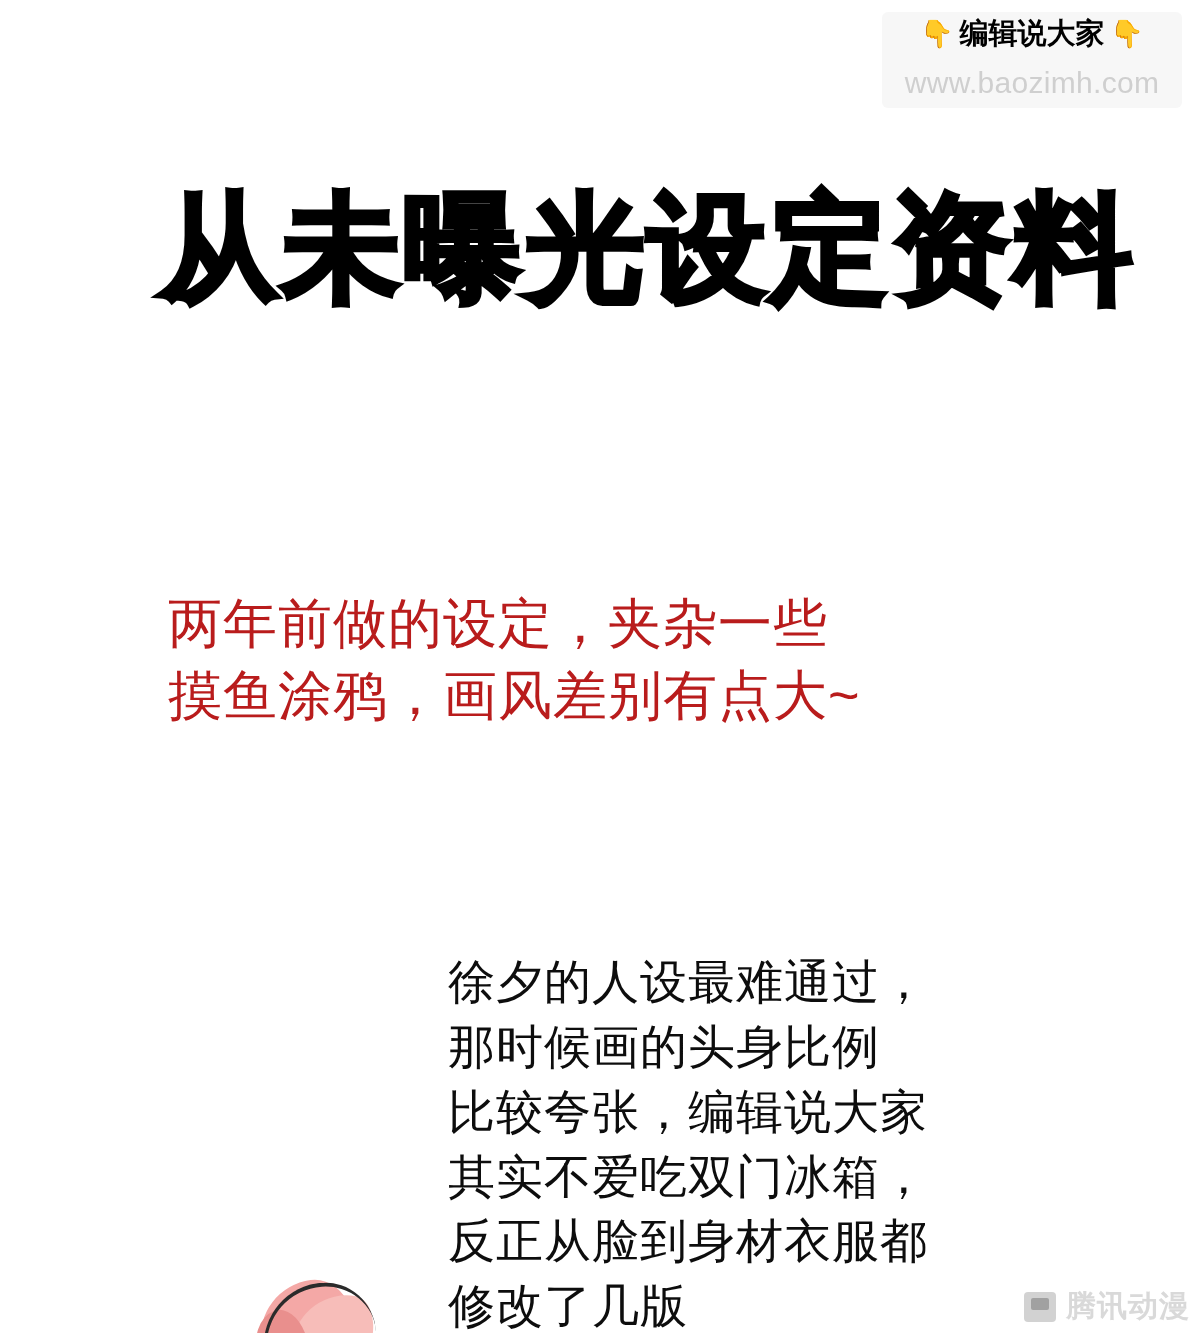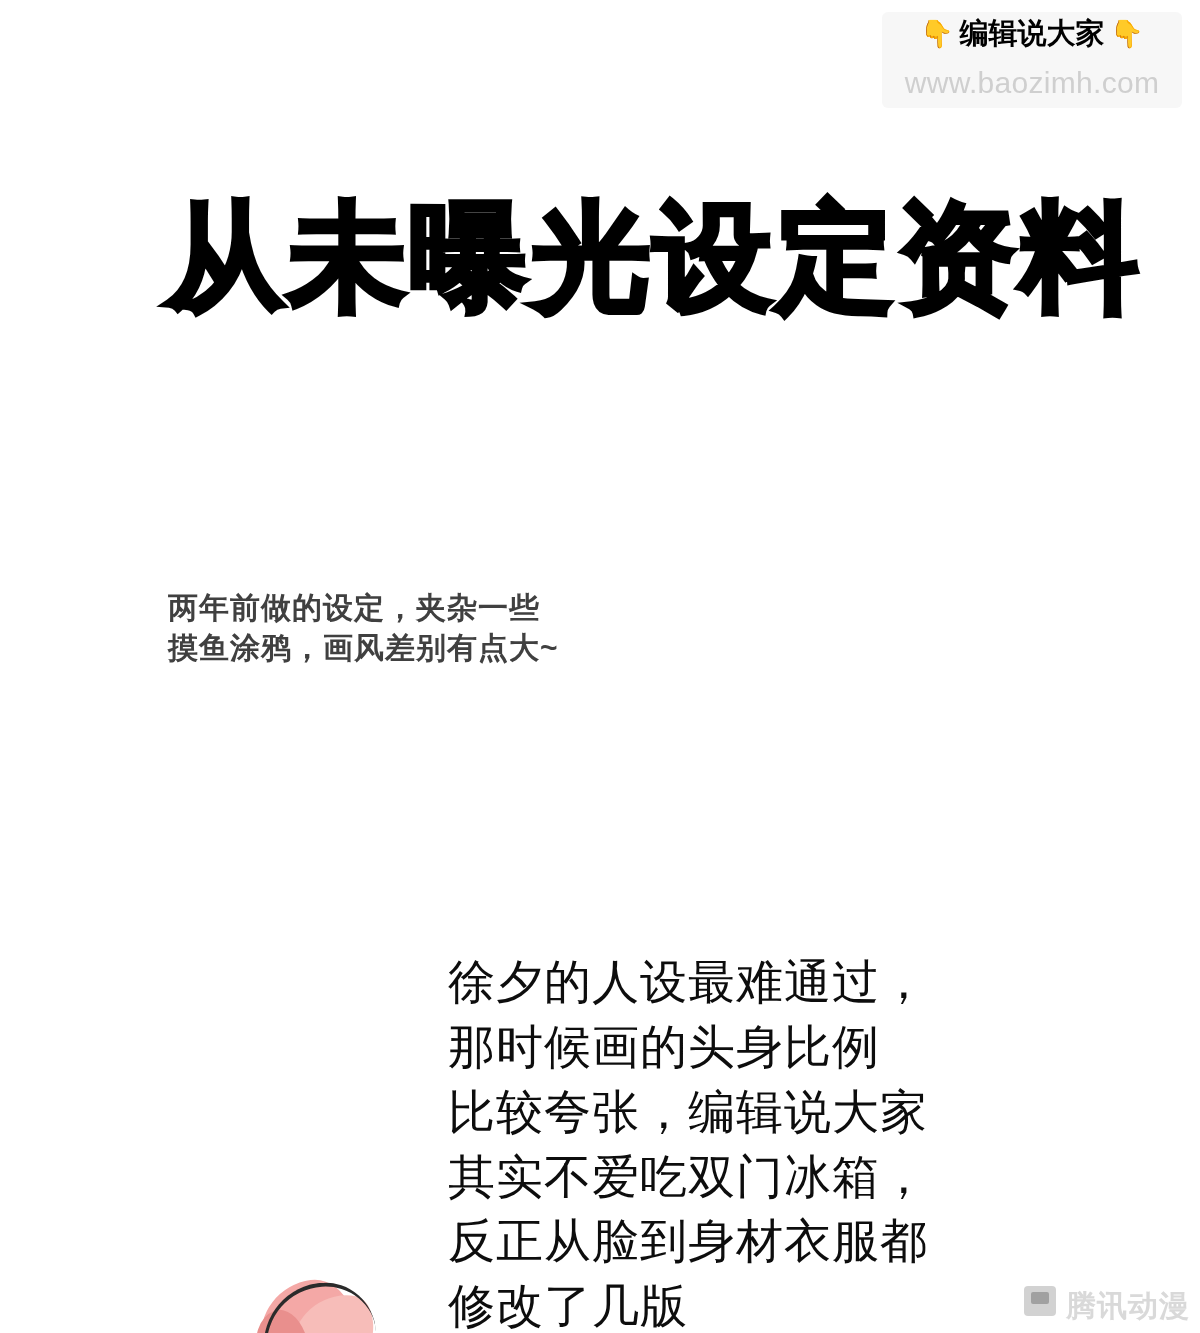--- a/index.html
+++ b/index.html
@@ -54,43 +54,43 @@
     font-weight: normal;
     letter-spacing: 0.3px;
     line-height: 1.15;
     white-space: nowrap;
     margin-top: 16px;
   }
 
   
   .heading {
     position: absolute;
-    left: 166px;
+    left: 160px;
     top: 196px;
     font-size: 118px;
     font-weight: bold;
     letter-spacing: 4px;
     line-height: 1.05;
     white-space: nowrap;
     color: #000;
     -webkit-text-stroke: 5px #000;
-    font-family: Liberation Sans, sans-serif;
+    font-family: Liberation Mono, monospace;
   }
 
   
   .para-1 {
     position: absolute;
     left: 168px;
     top: 588px;
-    font-size: 30px;
+    font-size: 54px;
     line-height: 1.33;
     letter-spacing: 1px;
     white-space: pre-line;
-    font-weight: bold;
-    color: #404040;
+    font-weight: normal;
+    color: #b91c1c;
   }
 
   
   .para-2 {
     position: absolute;
     left: 448px;
     top: 950px;
     font-size: 47px;
     line-height: 1.38;
     letter-spacing: 1px;
@@ -149,20 +149,21 @@
     border-radius: 55% 45% 0 0 / 85% 70% 0 0;
     transform: rotate(-4deg);
   }
 
   
   .wm-bottom {
     position: absolute;
     right: 10px;
     bottom: 6px;
     display: flex;
+    align-items: center;
     gap: 10px;
     opacity: 0.92;
   }
   .wm-bottom-icon {
     width: 32px;
     height: 30px;
     background: #cfcfcf;
     border-radius: 4px;
     position: relative;
   }

